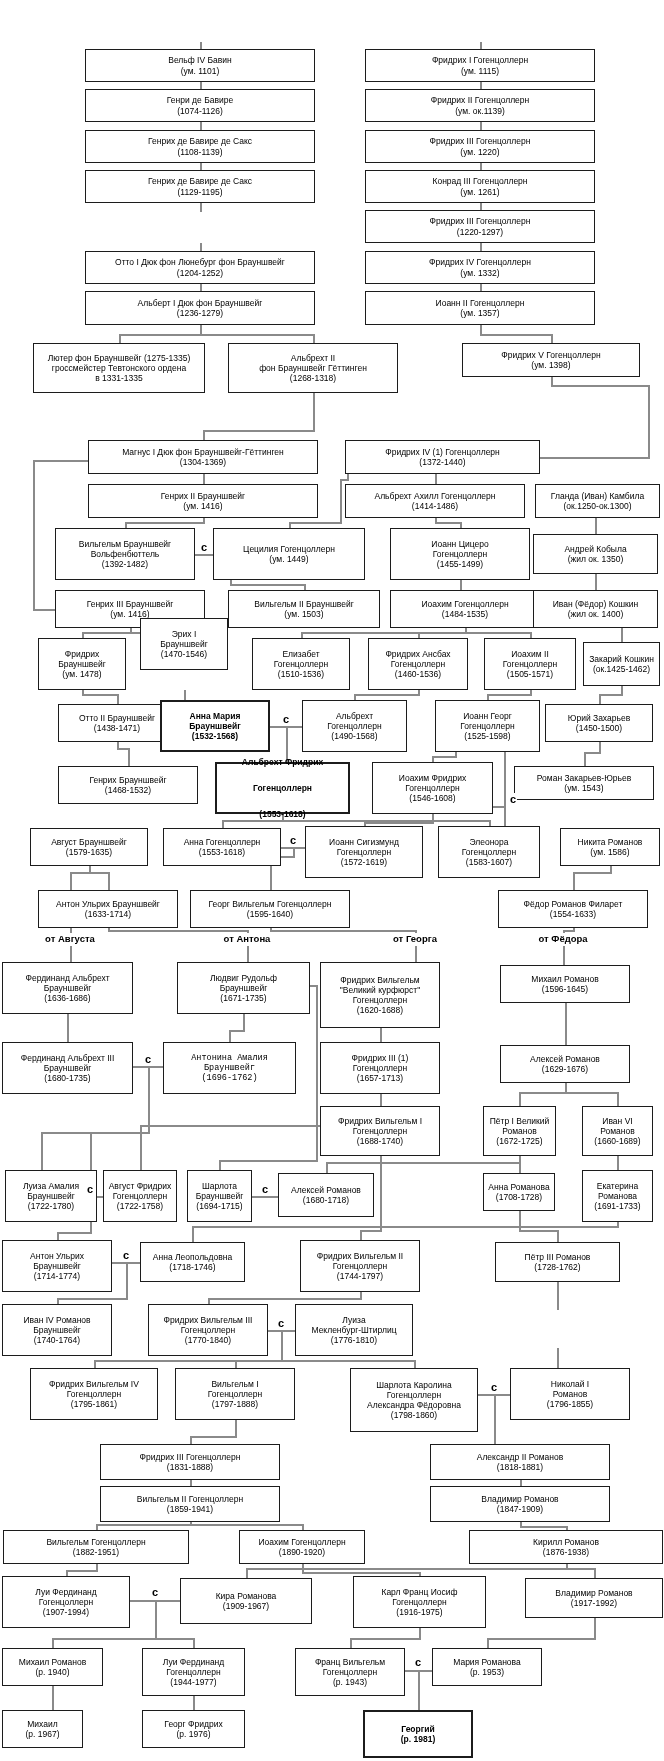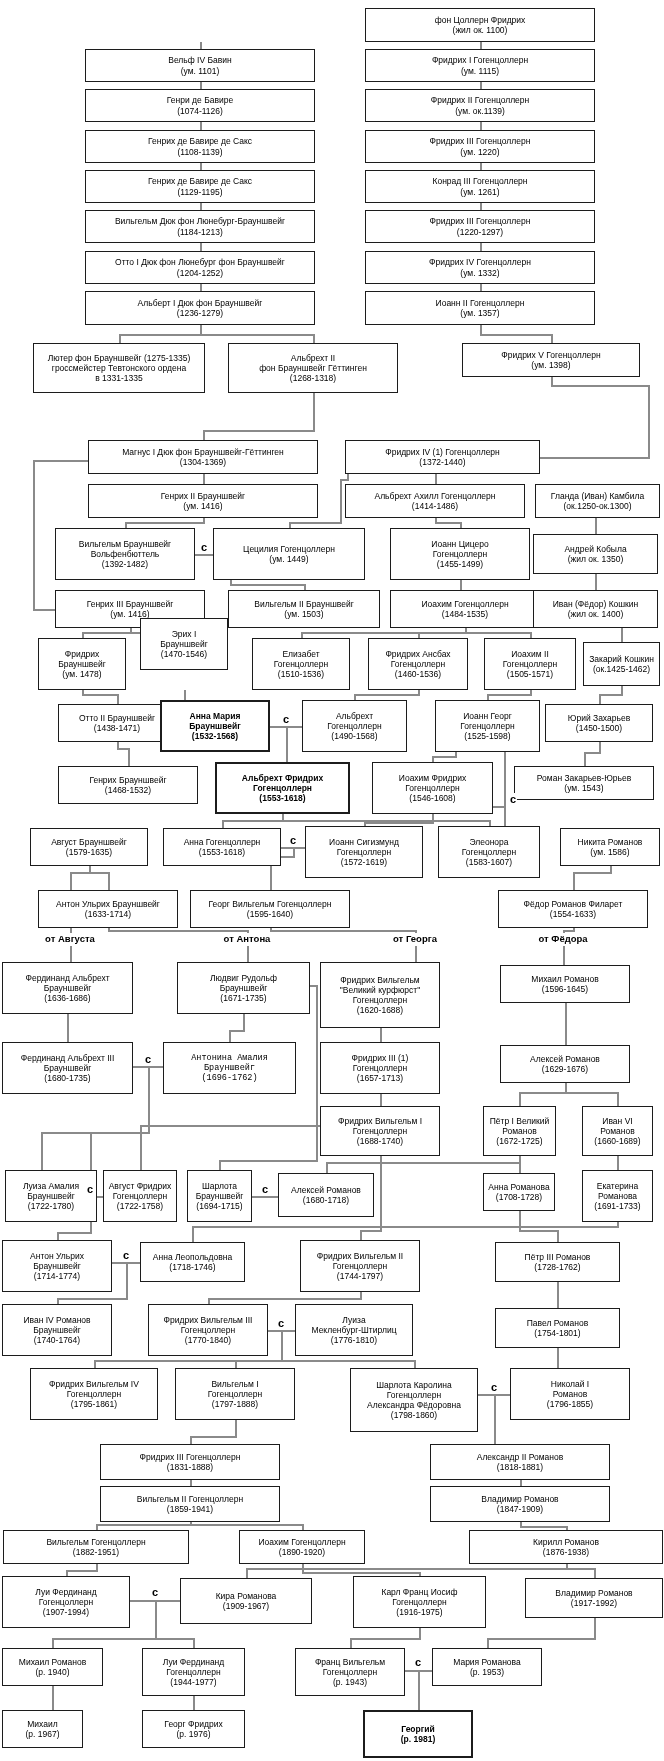--- a/index.html
+++ b/index.html
@@ -240,35 +240,27 @@
       <div>(1074-1126)</div>
     </div>
     <div class="node" style="left: 85px; top: 130px; width: 230px; height: 33px;">
       <div>Генрих де Бавире де Сакс</div>
       <div>(1108-1139)</div>
     </div>
     <div class="node" style="left: 85px; top: 170px; width: 230px; height: 33px;">
       <div>Генрих де Бавире де Сакс</div>
       <div>(1129-1195)</div>
     </div>
-    <div class="node" style="left: 85px; top: 210px; width: 230px; height: 33px;">
-      <div>Вильгельм Дюк фон Люнебург-Брауншвейг</div>
-      <div>(1184-1213)</div>
-    </div>
     <div class="node" style="left: 85px; top: 251px; width: 230px; height: 33px;">
       <div>Отто I Дюк фон Люнебург фон Брауншвейг</div>
       <div>(1204-1252)</div>
     </div>
     <div class="node" style="left: 85px; top: 291px; width: 230px; height: 34px;">
       <div>Альберт I Дюк фон Брауншвейг</div>
       <div>(1236-1279)</div>
-    </div>
-    <div class="node" style="left: 365px; top: 8px; width: 230px; height: 34px;">
-      <div>фон Цоллерн Фридрих</div>
-      <div>(жил ок. 1100)</div>
     </div>
     <div class="node" style="left: 365px; top: 49px; width: 230px; height: 33px;">
       <div>Фридрих I Гогенцоллерн</div>
       <div>(ум. 1115)</div>
     </div>
     <div class="node" style="left: 365px; top: 89px; width: 230px; height: 33px;">
       <div>Фридрих II Гогенцоллерн</div>
       <div>(ум. ок.1139)</div>
     </div>
     <div class="node" style="left: 365px; top: 130px; width: 230px; height: 33px;">
@@ -408,21 +400,21 @@
       <div>(1525-1598)</div>
     </div>
     <div class="node" style="left: 545px; top: 704px; width: 108px; height: 38px;">
       <div>Юрий Захарьев</div>
       <div>(1450-1500)</div>
     </div>
     <div class="node" style="left: 58px; top: 766px; width: 140px; height: 38px;">
       <div>Генрих Брауншвейг</div>
       <div>(1468-1532)</div>
     </div>
-    <div class="node bold" style="left: 215px; top: 762px; width: 135px; height: 52px;">
+    <div class="node bold" style="left: 215px; top: 762px; width: 135px; height: 52px; gap: 16px;">
       <div>Альбрехт Фридрих</div>
       <div>Гогенцоллерн</div>
       <div>(1553-1618)</div>
     </div>
     <div class="node" style="left: 372px; top: 762px; width: 121px; height: 52px;">
       <div>Иоахим Фридрих</div>
       <div>Гогенцоллерн</div>
       <div>(1546-1608)</div>
     </div>
     <div class="node" style="left: 514px; top: 766px; width: 140px; height: 34px;">
@@ -570,24 +562,20 @@
     </div>
     <div class="node" style="left: 148px; top: 1304px; width: 120px; height: 52px;">
       <div>Фридрих Вильгельм III</div>
       <div>Гогенцоллерн</div>
       <div>(1770-1840)</div>
     </div>
     <div class="node" style="left: 295px; top: 1304px; width: 118px; height: 52px;">
       <div>Луиза</div>
       <div>Мекленбург-Штирлиц</div>
       <div>(1776-1810)</div>
-    </div>
-    <div class="node" style="left: 495px; top: 1308px; width: 125px; height: 40px;">
-      <div>Павел Романов</div>
-      <div>(1754-1801)</div>
     </div>
     <div class="node" style="left: 30px; top: 1368px; width: 128px; height: 52px;">
       <div>Фридрих Вильгельм IV</div>
       <div>Гогенцоллерн</div>
       <div>(1795-1861)</div>
     </div>
     <div class="node" style="left: 175px; top: 1368px; width: 120px; height: 52px;">
       <div>Вильгельм I</div>
       <div>Гогенцоллерн</div>
       <div>(1797-1888)</div>

